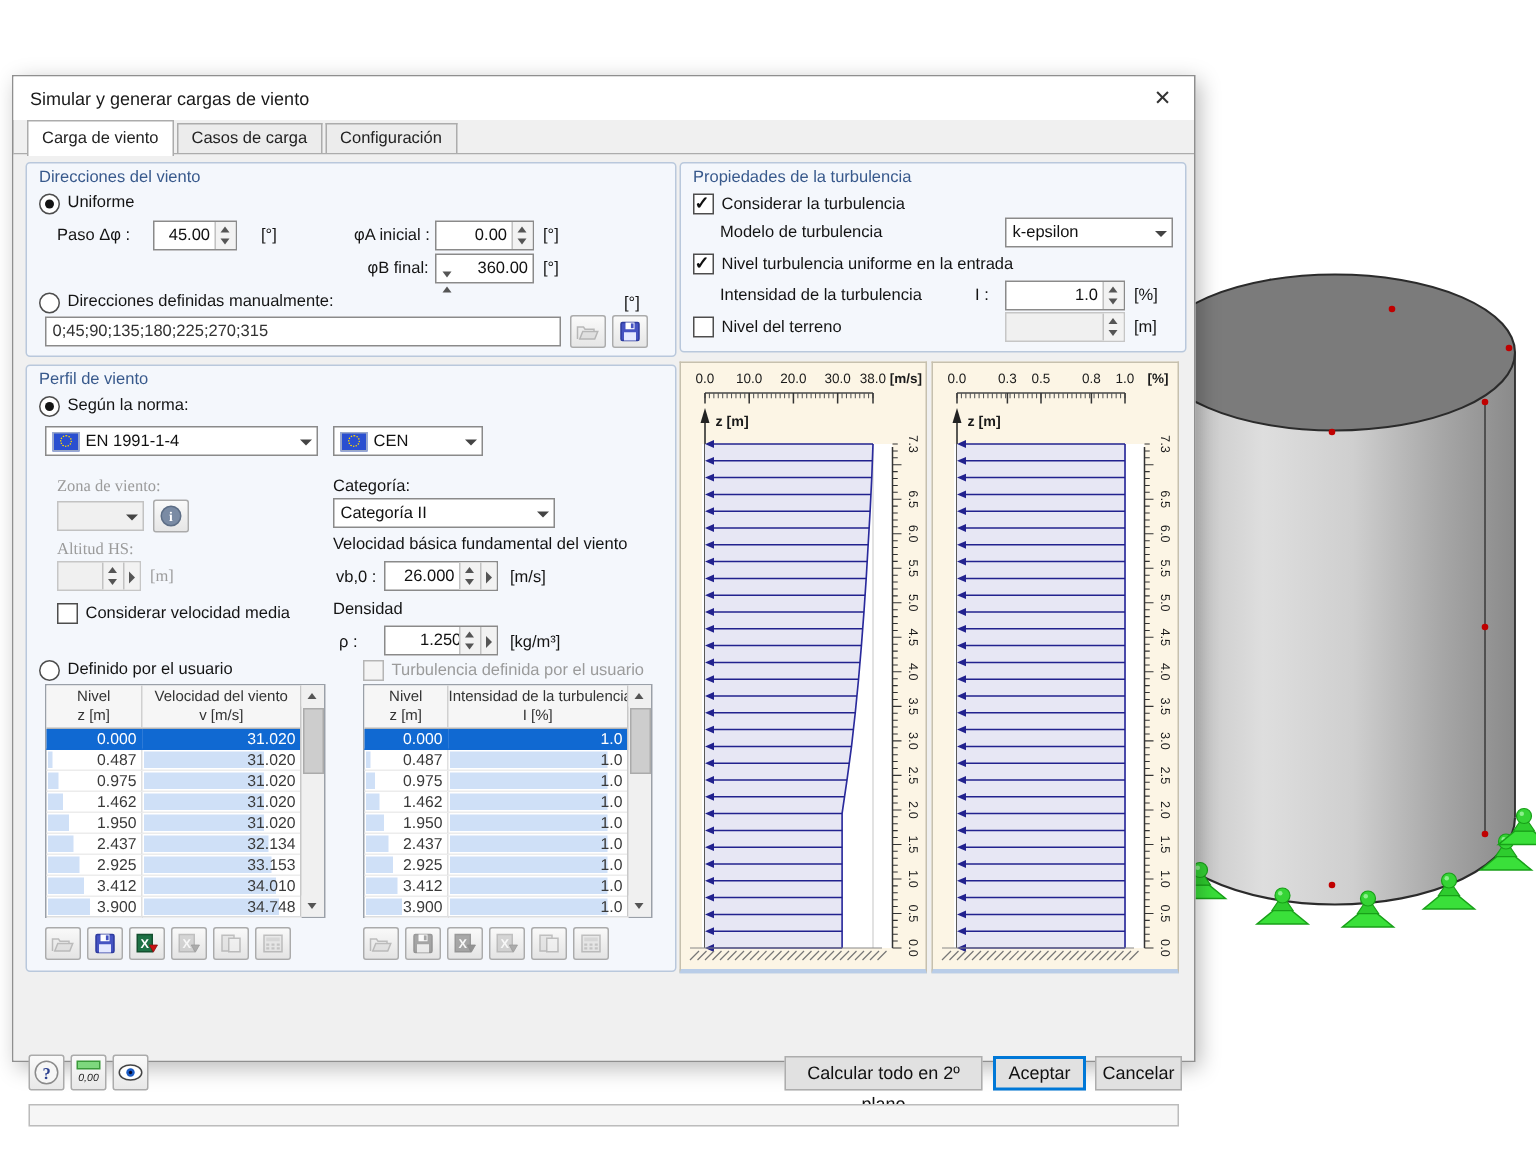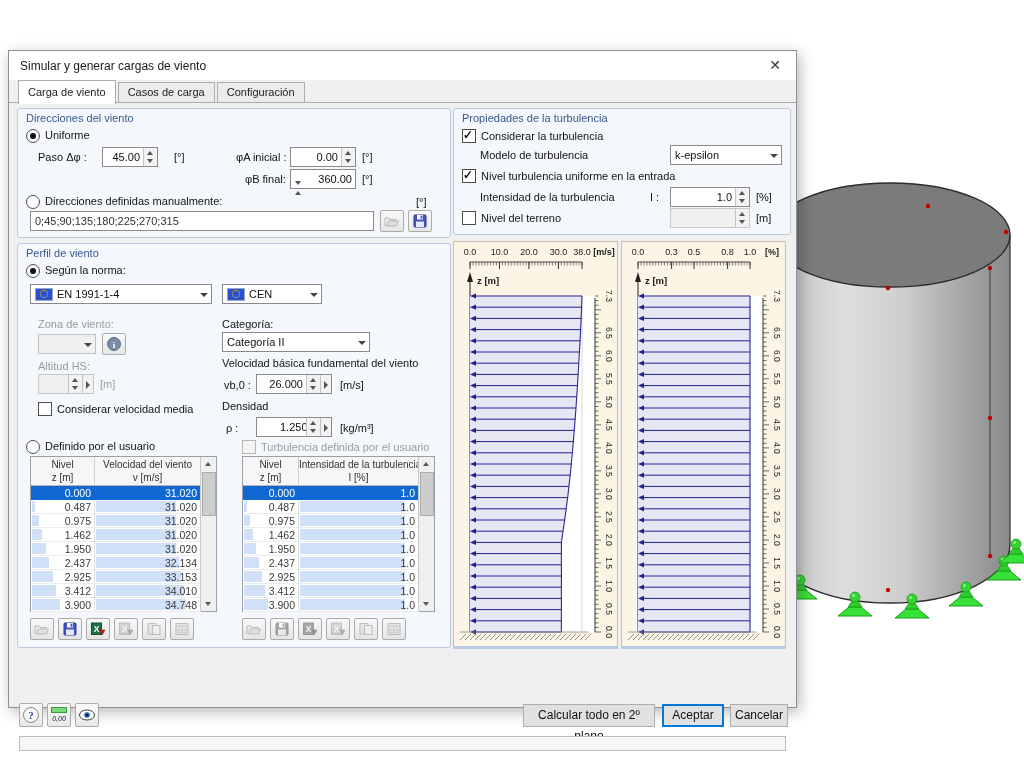--- a/index.html
+++ b/index.html
@@ -15,21 +15,21 @@
   .tabs{position:absolute;left:9px;top:31px;display:flex;z-index:3;}
   .tab{font-size:11px;color:#222;background:#ececec;border:1px solid #acacac;border-bottom:none;
        padding:3px 9px 2px;margin-right:2px;height:14px;}
   .tab.act{background:#ffffff;margin-top:-2px;padding-top:5px;height:16px;}
   .tabline{position:absolute;left:0;right:0;top:51px;border-top:1px solid #acacac;}
   .page{position:absolute;left:0;top:52px;right:0;bottom:0;background:#f0f0f0;}
   
   .gb{position:absolute;border:1px solid #b9c8dc;border-radius:3px;background:#f4f7fc;}
   .gt{position:absolute;left:8px;top:3px;font-size:11px;color:#38598c;white-space:nowrap;}
   .lb{position:absolute;font-size:11px;color:#141414;white-space:nowrap;}
-  .lb.dis{color:#9b9b9b;}
+  .lb.dis{color:#9b9b9b;font-family:Liberation Serif, serif;}
   
   .rad{position:absolute;display:flex;font-size:11px;color:#141414;}
   .rad .circ{width:12px;height:12px;border-radius:50%;border:1px solid #4d4d4d;background:#fff;margin-right:5px;position:relative;flex:none;}
   .rad.on .circ::after{content:'';position:absolute;left:3px;top:3px;width:6px;height:6px;border-radius:50%;background:#141414;}
   .cb{position:absolute;display:flex;align-items:center;font-size:11px;color:#141414;}
   .cb .box{width:12px;height:12px;border:1px solid #4d4d4d;background:#fff;margin-right:5px;position:relative;flex:none;}
   .cb.on .box::after{content:'✓';position:absolute;left:0px;top:-2px;font-size:12px;font-weight:bold;color:#111;}
   .cb.dis{color:#9b9b9b;}  .cb.dis .box{border-color:#b5b5b5;background:#f4f4f4;}
   .spin{position:absolute;height:20px;background:#fff;border:1px solid #8a8a8a;display:flex;box-sizing:border-box;}
   .spin .val{flex:1;font-size:11px;text-align:right;padding:3px 3px 0 0;color:#111;overflow:hidden;}

